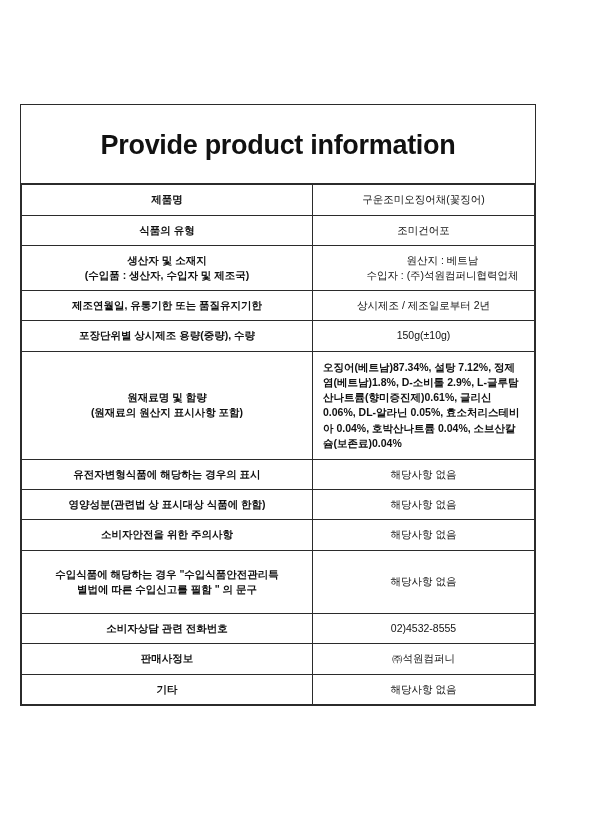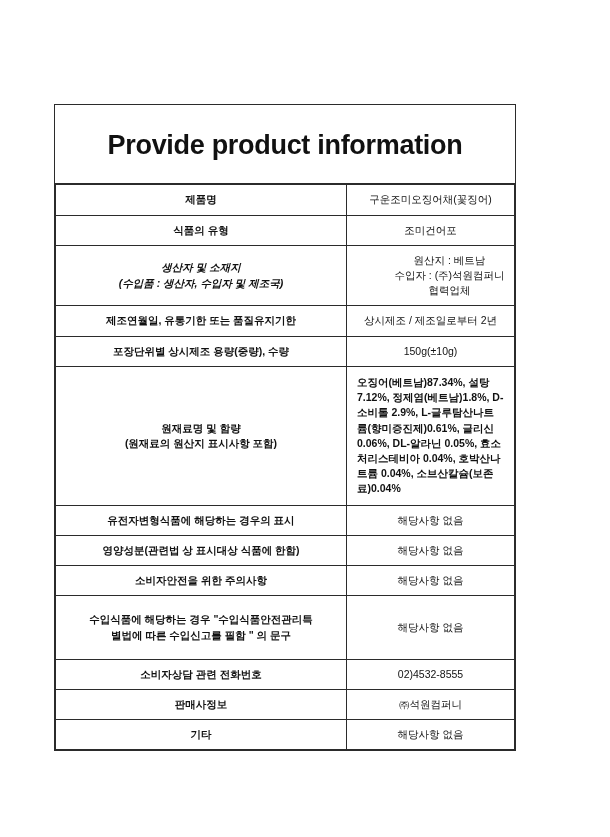--- a/index.html
+++ b/index.html
@@ -14,23 +14,23 @@
     color: #1a1a1a;
   }
   .page {
     position: relative;
     width: 610px;
     height: 837px;
     box-sizing: border-box;
   }
   .doc {
     position: absolute;
-    left: 54px;
+    left: 20px;
     top: 104px;
-    width: 462px;
+    width: 516px;
     border: 1.5px solid #2b2b2b;
     box-sizing: border-box;
     background: #fff;
   }
   .doc-title {
     text-align: center;
     font-size: 27px;
     font-weight: bold;
     letter-spacing: -0.3px;
     padding: 24px 10px 22px 10px;
@@ -81,21 +81,21 @@
       <tbody>
         <tr>
           <td>제품명</td>
           <td>구운조미오징어채(꽃징어)</td>
         </tr>
         <tr>
           <td>식품의 유형</td>
           <td>조미건어포</td>
         </tr>
         <tr>
-          <td class="row-label-2" style="white-space: pre-line; font-style: italic;">생산자 및 소재지
+          <td class="row-label-2" style="white-space: pre-line;">생산자 및 소재지
 (수입품 : 생산자, 수입자 및 제조국)</td>
           <td style="white-space: pre-line; padding-left: 44px;">원산지 : 베트남
 수입자 : (주)석원컴퍼니협력업체</td>
         </tr>
         <tr>
           <td>제조연월일, 유통기한 또는 품질유지기한</td>
           <td>상시제조 / 제조일로부터 2년</td>
         </tr>
         <tr>
           <td>포장단위별 상시제조 용량(중량), 수량</td>

